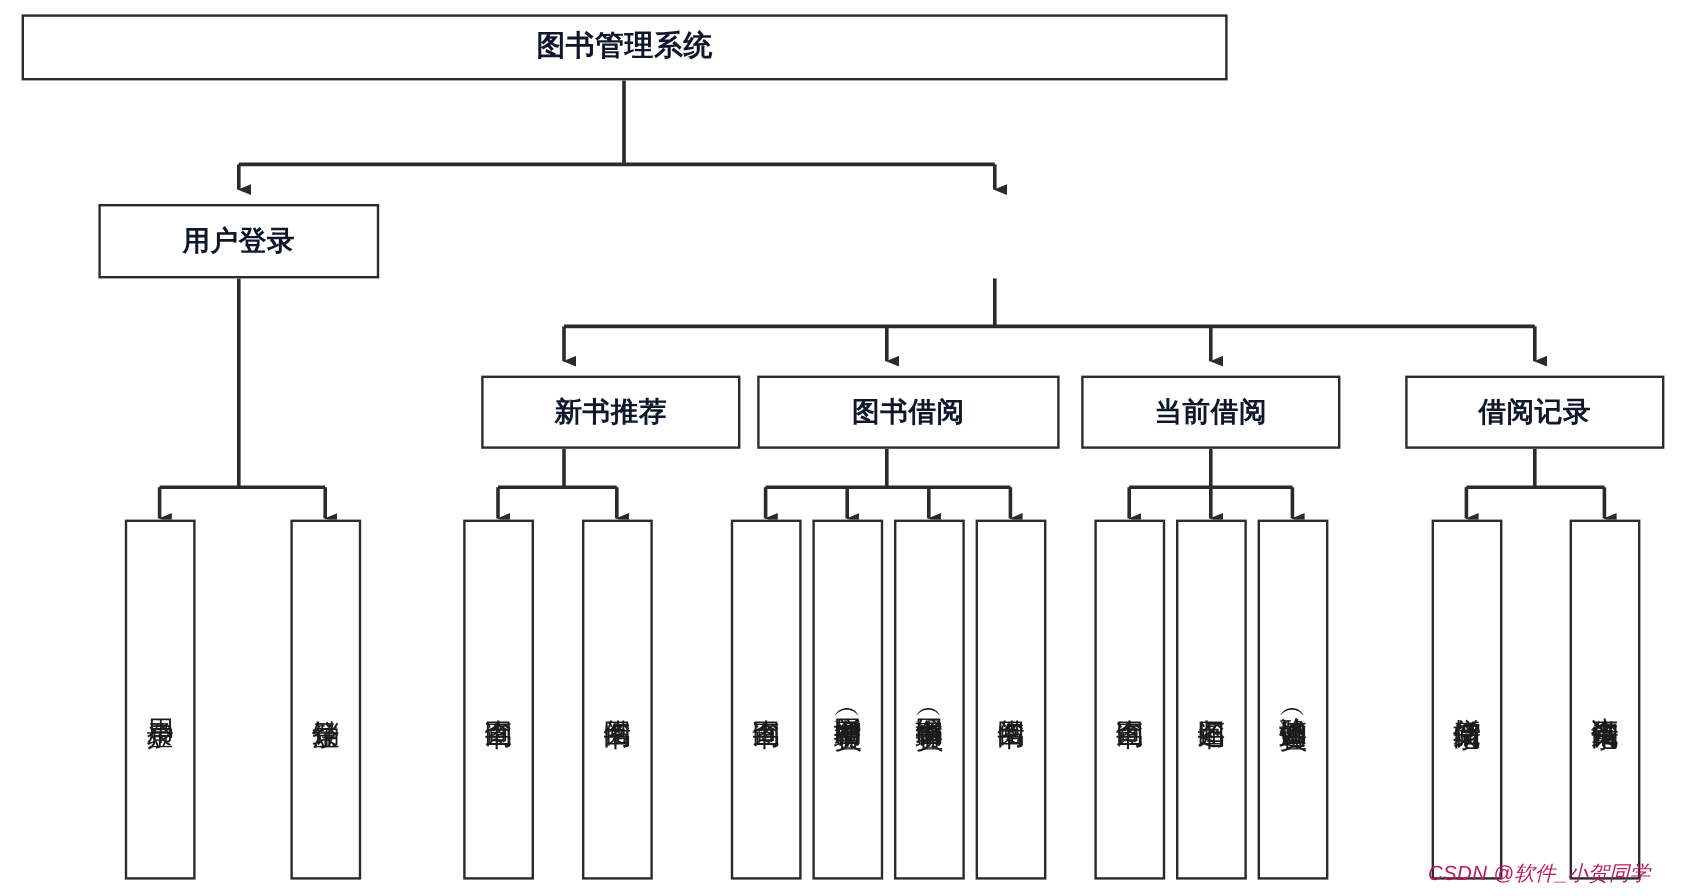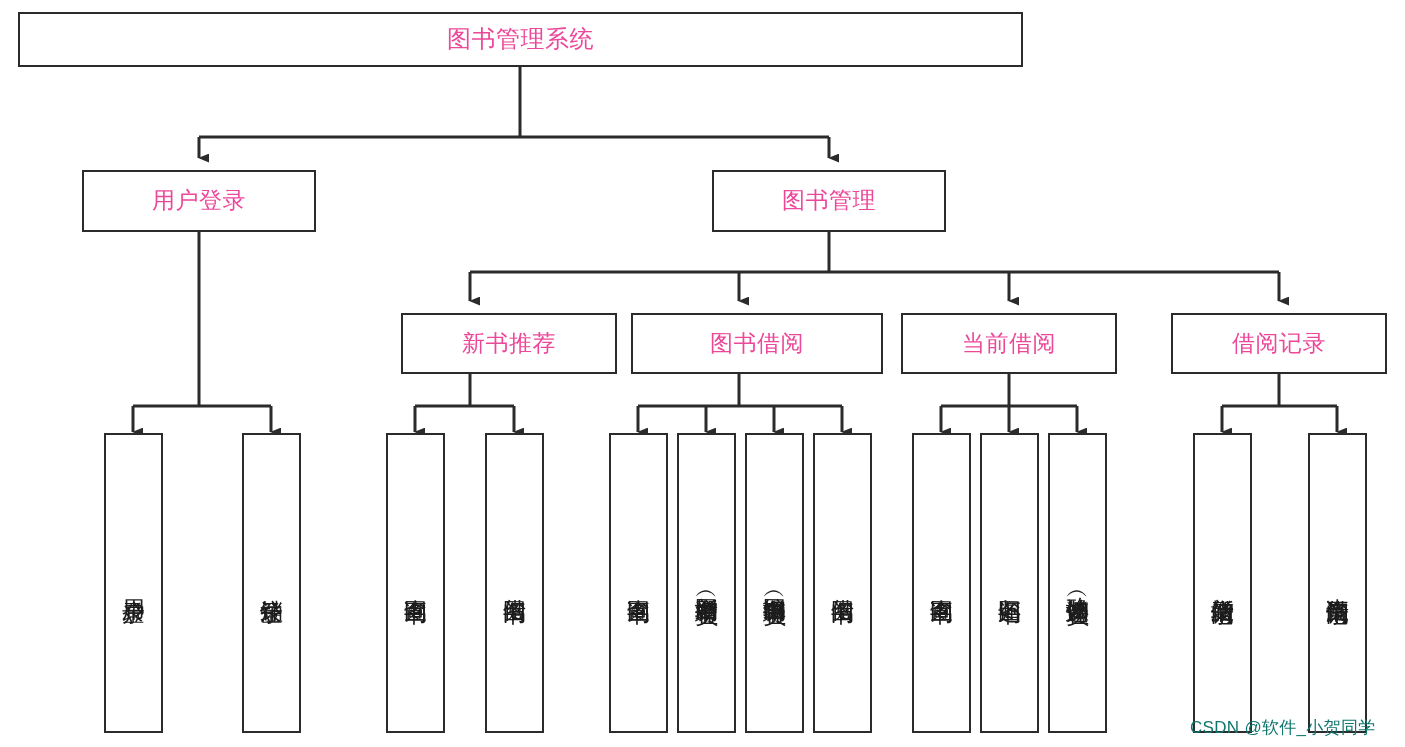--- a/index.html
+++ b/index.html
@@ -29,25 +29,25 @@
     box-sizing: border-box;
     background: #ffffff;
     border: 2.5px solid #2b2b2b;
     display: flex;
     align-items: center;
     justify-content: center;
     overflow: hidden;
   }
   .node-label-h {
     font-size: 23px;
-    color: #ec4899;
+    color: #0f172a;
     letter-spacing: 0.5px;
     line-height: 1.2;
     white-space: nowrap;
-    font-weight: 400;
+    font-weight: 700;
   }
   .node-box.root .node-label-h {
     font-size: 24px;
   }
   .node-box.vertical {
     align-items: center;
     justify-content: center;
   }
   .node-label-v {
     writing-mode: vertical-rl;
@@ -55,24 +55,25 @@
     font-size: 23px;
     color: #1c1c1c;
     line-height: 1.26;
     letter-spacing: 1px;
     white-space: nowrap;
     font-weight: 400;
   }
   .watermark {
     position: absolute;
     font-size: 17px;
-    color: #0f766e;
+    color: #be185d;
     white-space: nowrap;
     letter-spacing: 0.3px;
     pointer-events: none;
+    font-style: italic;
   }
 </style>
 </head>
 <body>
 
 <div id="diagram-root">
 
   <svg class="diagram-svg" viewBox="0 0 1405 747">
     <defs>
       <marker id="arrowhead" markerWidth="9" markerHeight="11" refX="4.5" refY="10.2" orient="auto" markerUnits="userSpaceOnUse">
@@ -123,23 +124,20 @@
     </g>
   </svg>
 
   <div class="node-box root" style="left:18px; top:12px; width:1005px; height:55px;">
     <span class="node-label-h">图书管理系统</span>
   </div>
 
   <div class="node-box" style="left:82px; top:170px; width:234px; height:62px;">
     <span class="node-label-h">用户登录</span>
   </div>
-  <div class="node-box" style="left:712px; top:170px; width:234px; height:62px;">
-    <span class="node-label-h">图书管理</span>
-  </div>
 
   <div class="node-box" style="left:362px; top:313px; width:216px; height:61px;margin-left:39px;">
     <span class="node-label-h">新书推荐</span>
   </div>
   <div class="node-box" style="left:631px; top:313px; width:252px; height:61px;">
     <span class="node-label-h">图书借阅</span>
   </div>
   <div class="node-box" style="left:901px; top:313px; width:216px; height:61px;">
     <span class="node-label-h">当前借阅</span>
   </div>

